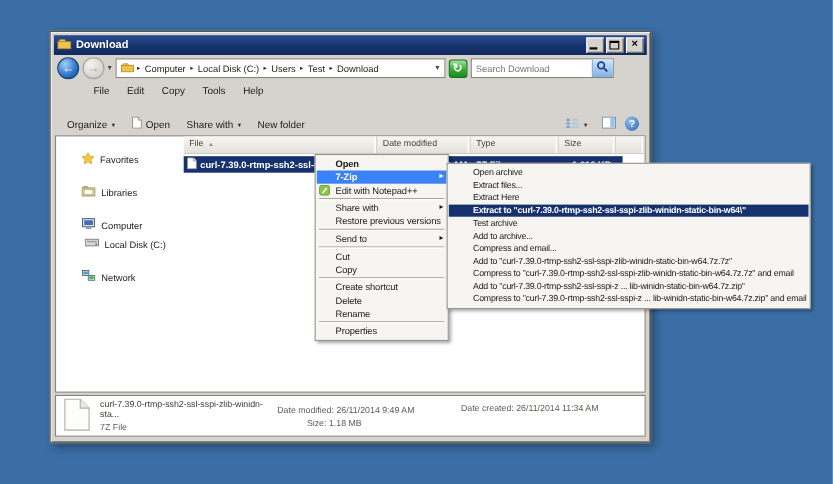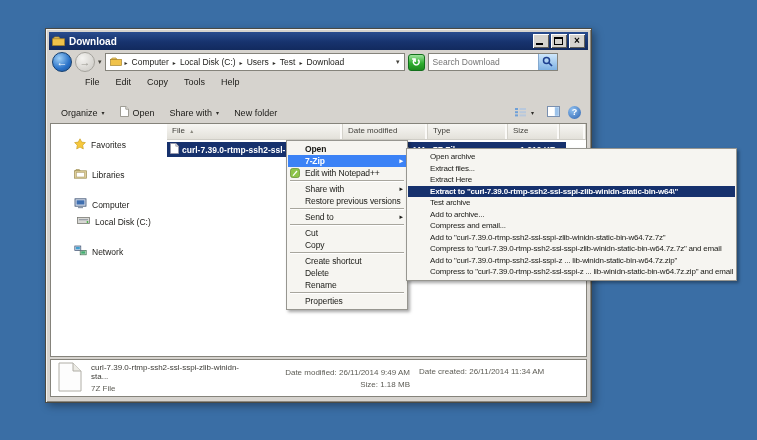--- a/index.html
+++ b/index.html
@@ -68,21 +68,21 @@
     font-size:8.5px; font-weight:bold; margin-top:2px; }
   .fr-name { width:176px; display:flex; align-items:center; gap:3px; padding-left:3px; overflow:hidden; white-space:nowrap; }
   .fr-date { width:85px; padding-left:5px; } .fr-type { width:80px; padding-left:5px; }
   .fr-size { width:52px; text-align:right; padding-right:4px; }
 
   
   .details { flex:none; height:38px; margin:2px 1px 2px; background:#fff; border:1px solid #85837b;
     display:flex; align-items:center; gap:9px; padding:0 7px; font-size:8px; color:#5d5c55; }
   .d-col { display:flex; flex-direction:column; gap:3px; }
   .d-name { color:#3c3b36; }
-  .d-col1 { width:152px; } .d-col2 { width:158px;text-align:right; } .d-col2 .l2 { padding-left:27px; }
+  .d-col1 { width:152px; } .d-col2 { width:158px; } .d-col2 .l2 { padding-left:27px; }
   .d-col3 { align-self:flex-start; margin-top:7px; }
 
   
   .menu { position:absolute; background:#f6f5f1; border:1px solid #979690;
     box-shadow:2px 2px 3px rgba(0,0,0,.35); padding:2px 1px; z-index:10; }
   .ctx { left:286px; top:140px; width:122px; font-size:8.5px; color:#1a1a16; letter-spacing:-0.1px; }
   .cm-item { height:12px; line-height:12px; padding-left:17px; position:relative; white-space:nowrap; overflow:hidden; }
   .cm-sep { margin:1px 2px; border-top:1px solid #a8a69e; border-bottom:1px solid #fff; }
   .cm-bold { font-weight:bold; }
   .cm-hl { background:#3b82f6; color:#fff; font-weight:bold; }

